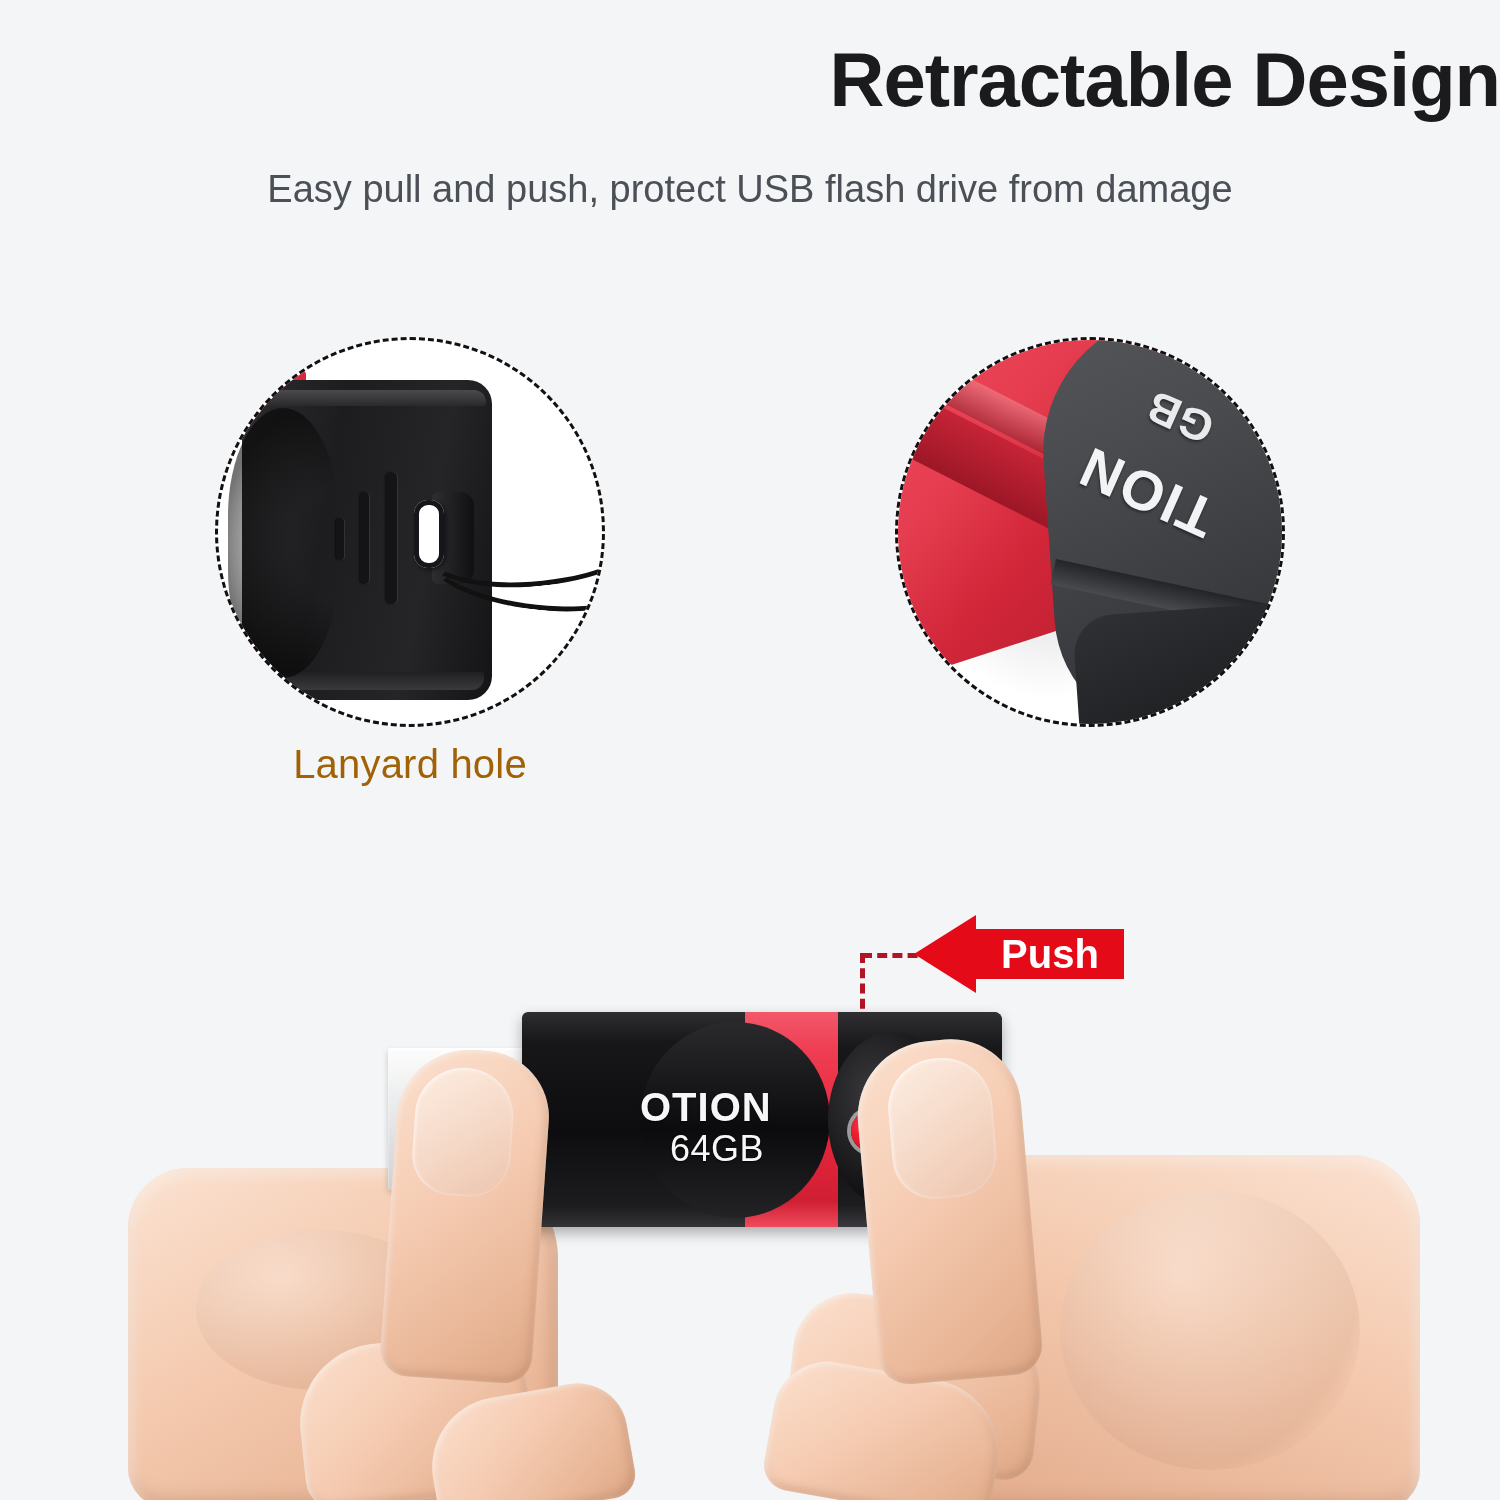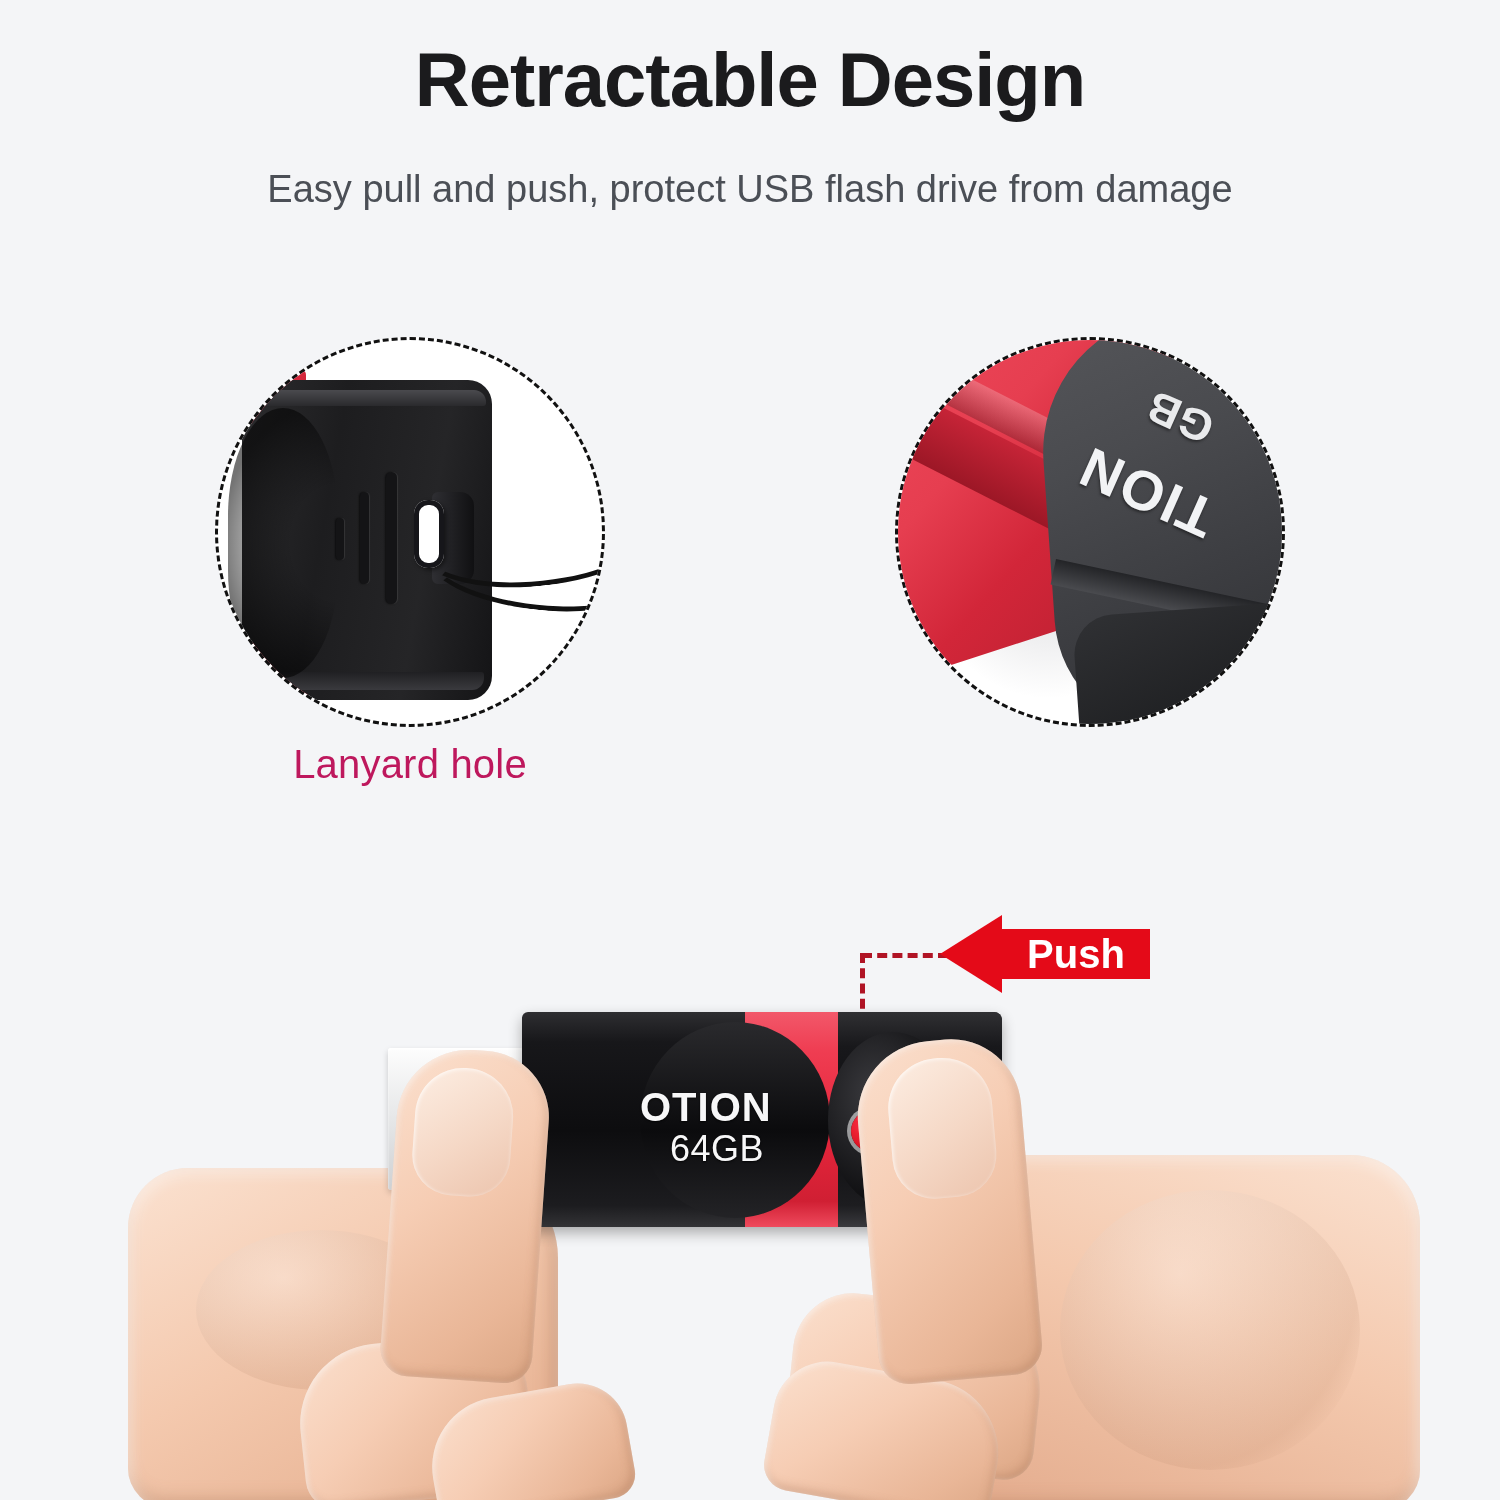--- a/index.html
+++ b/index.html
@@ -8,21 +8,21 @@
     background:#f4f5f7;
     font-family:"Liberation Sans", sans-serif;
     overflow:hidden;
     position:relative;
   }
   #page{position:absolute;inset:0;}
 
   
   .title{
     position:absolute;left:0;right:0;top:36px;
-    text-align:center;
+    text-align:right;
     font-size:76px;
     font-weight:bold;
     letter-spacing:-1px;
     color:#1b1b1d;
   }
   .subtitle{
     position:absolute;left:0;right:0;top:168px;
     text-align:center;
     font-size:38px;
     font-weight:400;
@@ -38,21 +38,21 @@
     overflow:hidden;
     box-sizing:border-box;
   }
   .circle-left{left:215px;top:337px;width:390px;height:390px;}
   .circle-right{left:895px;top:337px;width:390px;height:390px;}
 
   .caption{
     position:absolute;
     text-align:center;
     font-size:40px;
-    color:#be185d;
+    color:#a16207;
     letter-spacing:0.2px;
   }
   .caption-left{left:215px;top:742px;width:390px;}
   .caption-right{left:860px;top:742px;width:460px;}
 
   
   .l-art{position:absolute;inset:0;}
   
   .l-red-top{
     position:absolute;left:18px;top:26px;width:70px;height:60px;
@@ -164,21 +164,21 @@
     color:#e9eaec;font-size:44px;font-weight:bold;letter-spacing:1px;
     transform:rotate(180deg) rotate(24deg);
     text-shadow:0 -2px 3px rgba(0,0,0,.45);
   }
   .r-shadow{
     position:absolute;left:20px;top:210px;width:260px;height:150px;
     background:radial-gradient(ellipse at 50% 0%,rgba(120,120,130,.30),rgba(255,255,255,0) 70%);
   }
 
   
-  .push-arrow{position:absolute;left:940px;top:915px;width:210px;height:78px;}
+  .push-arrow{position:absolute;left:914px;top:915px;width:210px;height:78px;}
   .push-shaft{
     position:absolute;left:60px;top:14px;width:150px;height:50px;
     background:#e40a18;
   }
   .push-head{
     position:absolute;left:0;top:0;width:0;height:0;
     border-top:39px solid transparent;
     border-bottom:39px solid transparent;
     border-right:62px solid #e40a18;
   }

